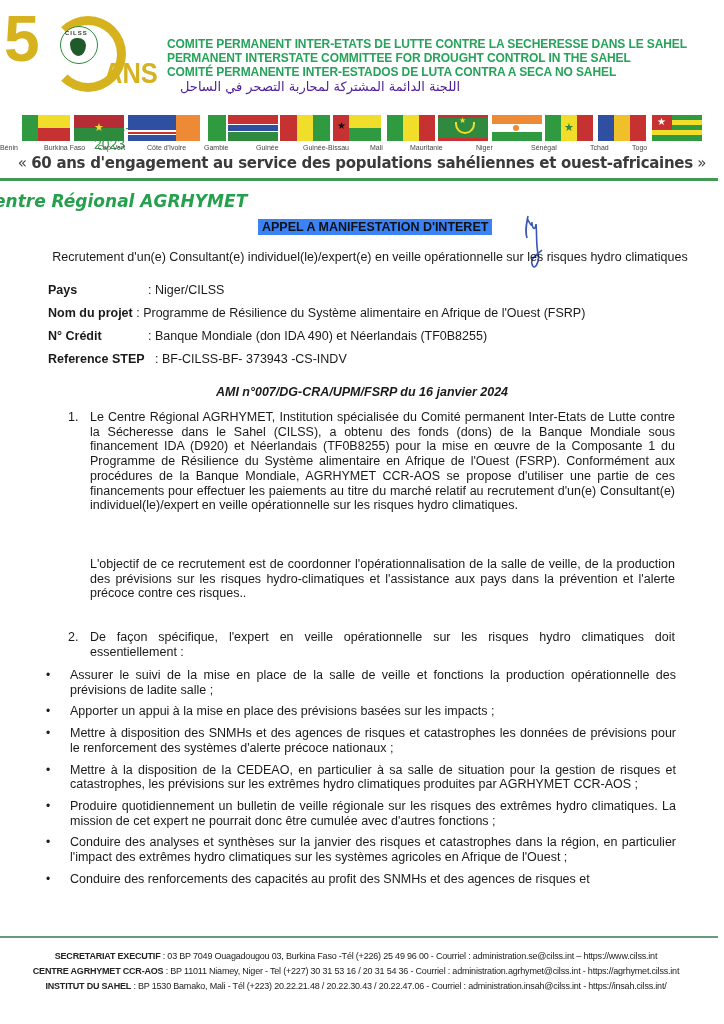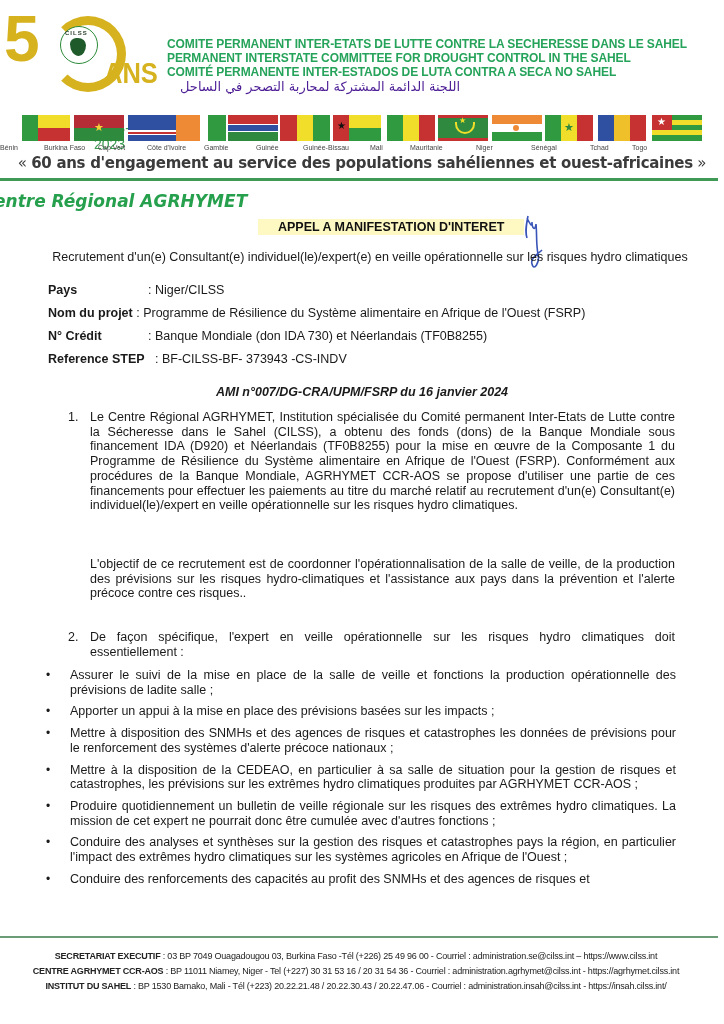--- a/index.html
+++ b/index.html
@@ -25,21 +25,21 @@
   .flags { left: 0; top: 115px; width: 724px; height: 40px; }
   .flag { position: absolute; top: 0; height: 26px; overflow: hidden; }
   .flag-label { position: absolute; top: 29px; font: 7px "Liberation Sans", sans-serif; color: #444; white-space: nowrap; }
 
   .motto { left: 0; width: 724px; top: 154px; text-align: center; font: bold 15px "DejaVu Sans", sans-serif; color: #3b3b3b; letter-spacing: -0.3px; }
   .motto span { font-weight: normal; }
   .green-rule { left: 0; top: 178px; width: 718px; height: 3px; background: #3e9a55; }
   .centre-title { left: -6px; top: 191px; font: italic bold 17px "DejaVu Sans", sans-serif; color: #27a04e; }
 
   
-  .title-box { left: 258px; top: 219px; background: #fef9c3; padding: 1px 20px; font: bold 12.5px "Liberation Sans", sans-serif; color: #111; }
+  .title-box { left: 258px; top: 219px; background: #3b82f6; padding: 1px 4px; font: bold 12.5px "Liberation Sans", sans-serif; color: #111; }
   .signature { left: 520px; top: 214px; width: 30px; height: 62px; }
   .subtitle { left: 40px; width: 660px; top: 250px; text-align: center; font: 12.5px "Liberation Sans", sans-serif; line-height: 15px; }
 
   .field { left: 48px; font: 12.5px "Liberation Sans", sans-serif; white-space: nowrap; }
   .field b { font-weight: bold; }
   .f-pays { top: 283px; } .f-projet { top: 306px; } .f-credit { top: 329px; } .f-ref { top: 352px; }
   .field .lbl { display: inline-block; }
   .f-pays .val { position: absolute; left: 100px; }
   .f-credit .val { position: absolute; left: 100px; }
   .f-ref .val { position: absolute; left: 107px; }
@@ -197,42 +197,42 @@
 
 <div class="abs field f-pays">
   <b class="lbl">Pays</b>
   <span class="val">: Niger/CILSS</span>
 </div>
 <div class="abs field f-projet">
   <b class="lbl">Nom du projet</b><span> : Programme de Résilience du Système alimentaire en Afrique de l'Ouest (FSRP)</span>
 </div>
 <div class="abs field f-credit">
   <b class="lbl">N° Crédit</b>
-  <span class="val">: Banque Mondiale (don IDA 730) et Néerlandais (TF0B8255)</span>
+  <span class="val">: Banque Mondiale (don IDA 490) et Néerlandais (TF0B8255)</span>
 </div>
 <div class="abs field f-ref">
   <b class="lbl">Reference STEP</b>
   <span class="val">: BF-CILSS-BF- 373943 -CS-INDV</span>
 </div>
 
 <div class="abs ami">AMI n°007/DG-CRA/UPM/FSRP du 16 janvier 2024</div>
 
 <div class="num n1">1.</div>
 <div class="abs para p1">Le Centre Régional AGRHYMET, Institution spécialisée du Comité permanent Inter-Etats de Lutte contre la Sécheresse dans le Sahel (CILSS), a obtenu des fonds (dons) de la Banque Mondiale sous financement IDA (D920) et Néerlandais (TF0B8255) pour la mise en œuvre de la Composante 1 du Programme de Résilience du Système alimentaire en Afrique de l'Ouest (FSRP). Conformément aux procédures de la Banque Mondiale, AGRHYMET CCR-AOS se propose d'utiliser une partie de ces financements pour effectuer les paiements au titre du marché relatif au recrutement d'un(e) Consultant(e) individuel(le)/expert en veille opérationnelle sur les risques hydro climatiques.</div>
 <div class="abs para p2">L'objectif de ce recrutement est de coordonner l'opérationnalisation de la salle de veille, de la production des prévisions sur les risques hydro-climatiques et l'assistance aux pays dans la prévention et l'alerte précoce contre ces risques..</div>
 <div class="num n2">2.</div>
 <div class="abs para p3">De façon spécifique, l'expert en veille opérationnelle sur les risques hydro climatiques doit essentiellement :</div>
 
 <div class="abs bullets">
   <div class="bullet">Assurer le suivi de la mise en place de la salle de veille et fonctions la production opérationnelle des prévisions de ladite salle ;</div>
   <div class="bullet">Apporter un appui à la mise en place des prévisions basées sur les impacts ;</div>
   <div class="bullet">Mettre à disposition des SNMHs et des agences de risques et catastrophes les données de prévisions pour le renforcement des systèmes d'alerte précoce nationaux ;</div>
   <div class="bullet">Mettre à la disposition de la CEDEAO, en particulier à sa salle de situation pour la gestion de risques et catastrophes, les prévisions sur les extrêmes hydro climatiques produites par AGRHYMET CCR-AOS ;</div>
   <div class="bullet">Produire quotidiennement un bulletin de veille régionale sur les risques des extrêmes hydro climatiques. La mission de cet expert ne pourrait donc être cumulée avec d'autres fonctions ;</div>
-  <div class="bullet">Conduire des analyses et synthèses sur la gestion des risques et catastrophes pays la région, en particulier l'impact des extrêmes hydro climatiques sur les systèmes agricoles en Afrique de l'Ouest ;</div>
+  <div class="bullet">Conduire des analyses et synthèses sur la janvier des risques et catastrophes dans la région, en particulier l'impact des extrêmes hydro climatiques sur les systèmes agricoles en Afrique de l'Ouest ;</div>
   <div class="bullet">Conduire des renforcements des capacités au profit des SNMHs et des agences de risques et</div>
 </div>
 
 <div class="abs bottom-rule"></div>
 <div class="abs footer ft1">
   <b>SECRETARIAT EXECUTIF</b><span> : 03 BP 7049 Ouagadougou 03, Burkina Faso -Tél (+226) 25 49 96 00 - Courriel : administration.se@cilss.int – https://www.cilss.int</span>
 </div>
 <div class="abs footer ft2">
   <b>CENTRE AGRHYMET CCR-AOS</b><span> : BP 11011 Niamey, Niger - Tel (+227) 30 31 53 16 / 20 31 54 36 - Courriel : administration.agrhymet@cilss.int - https://agrhymet.cilss.int</span>
 </div>

